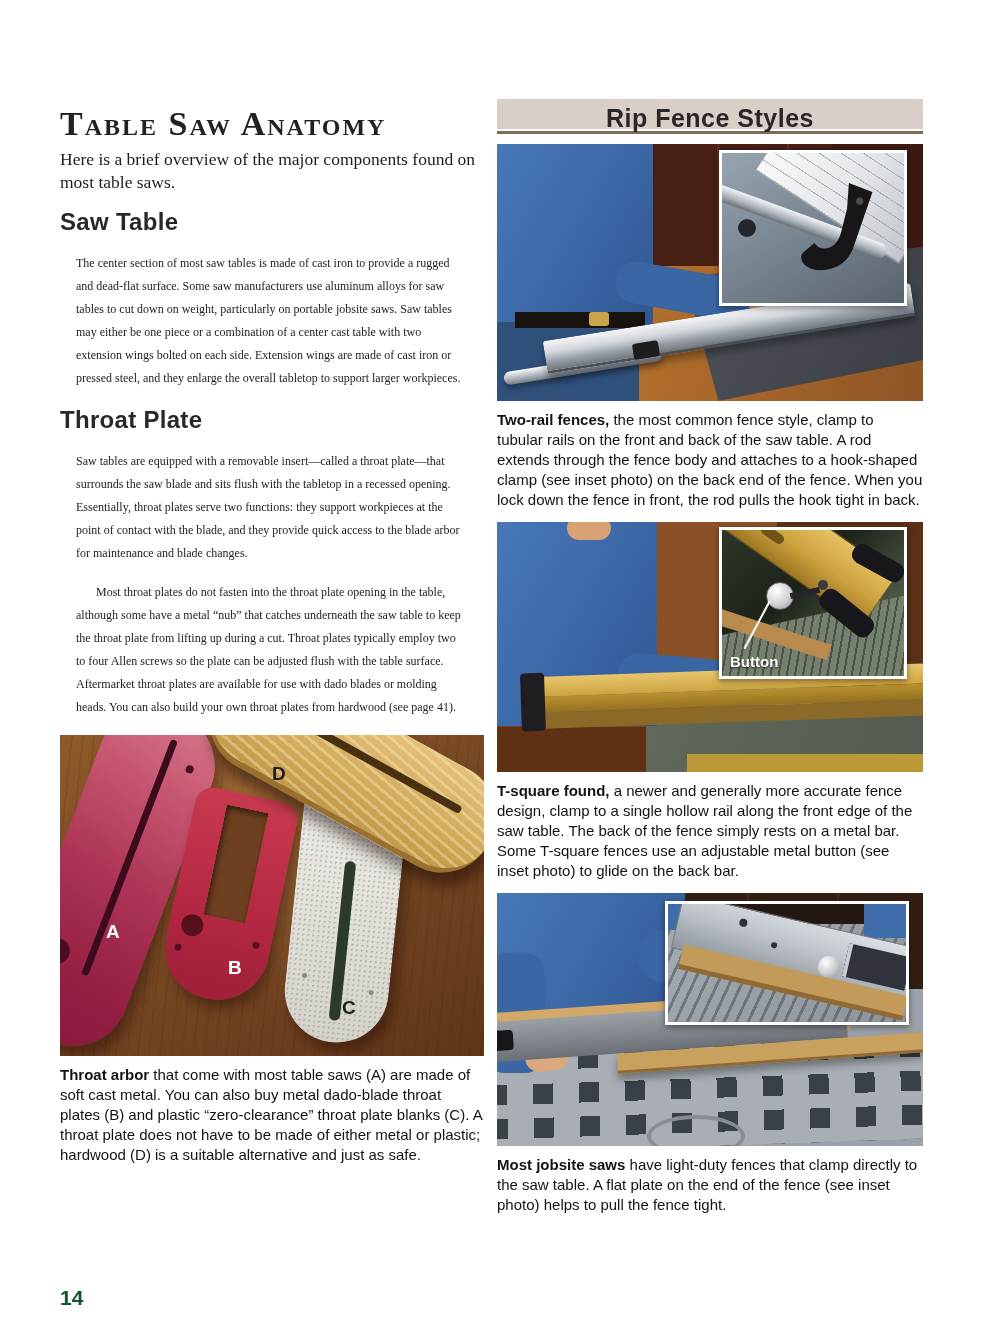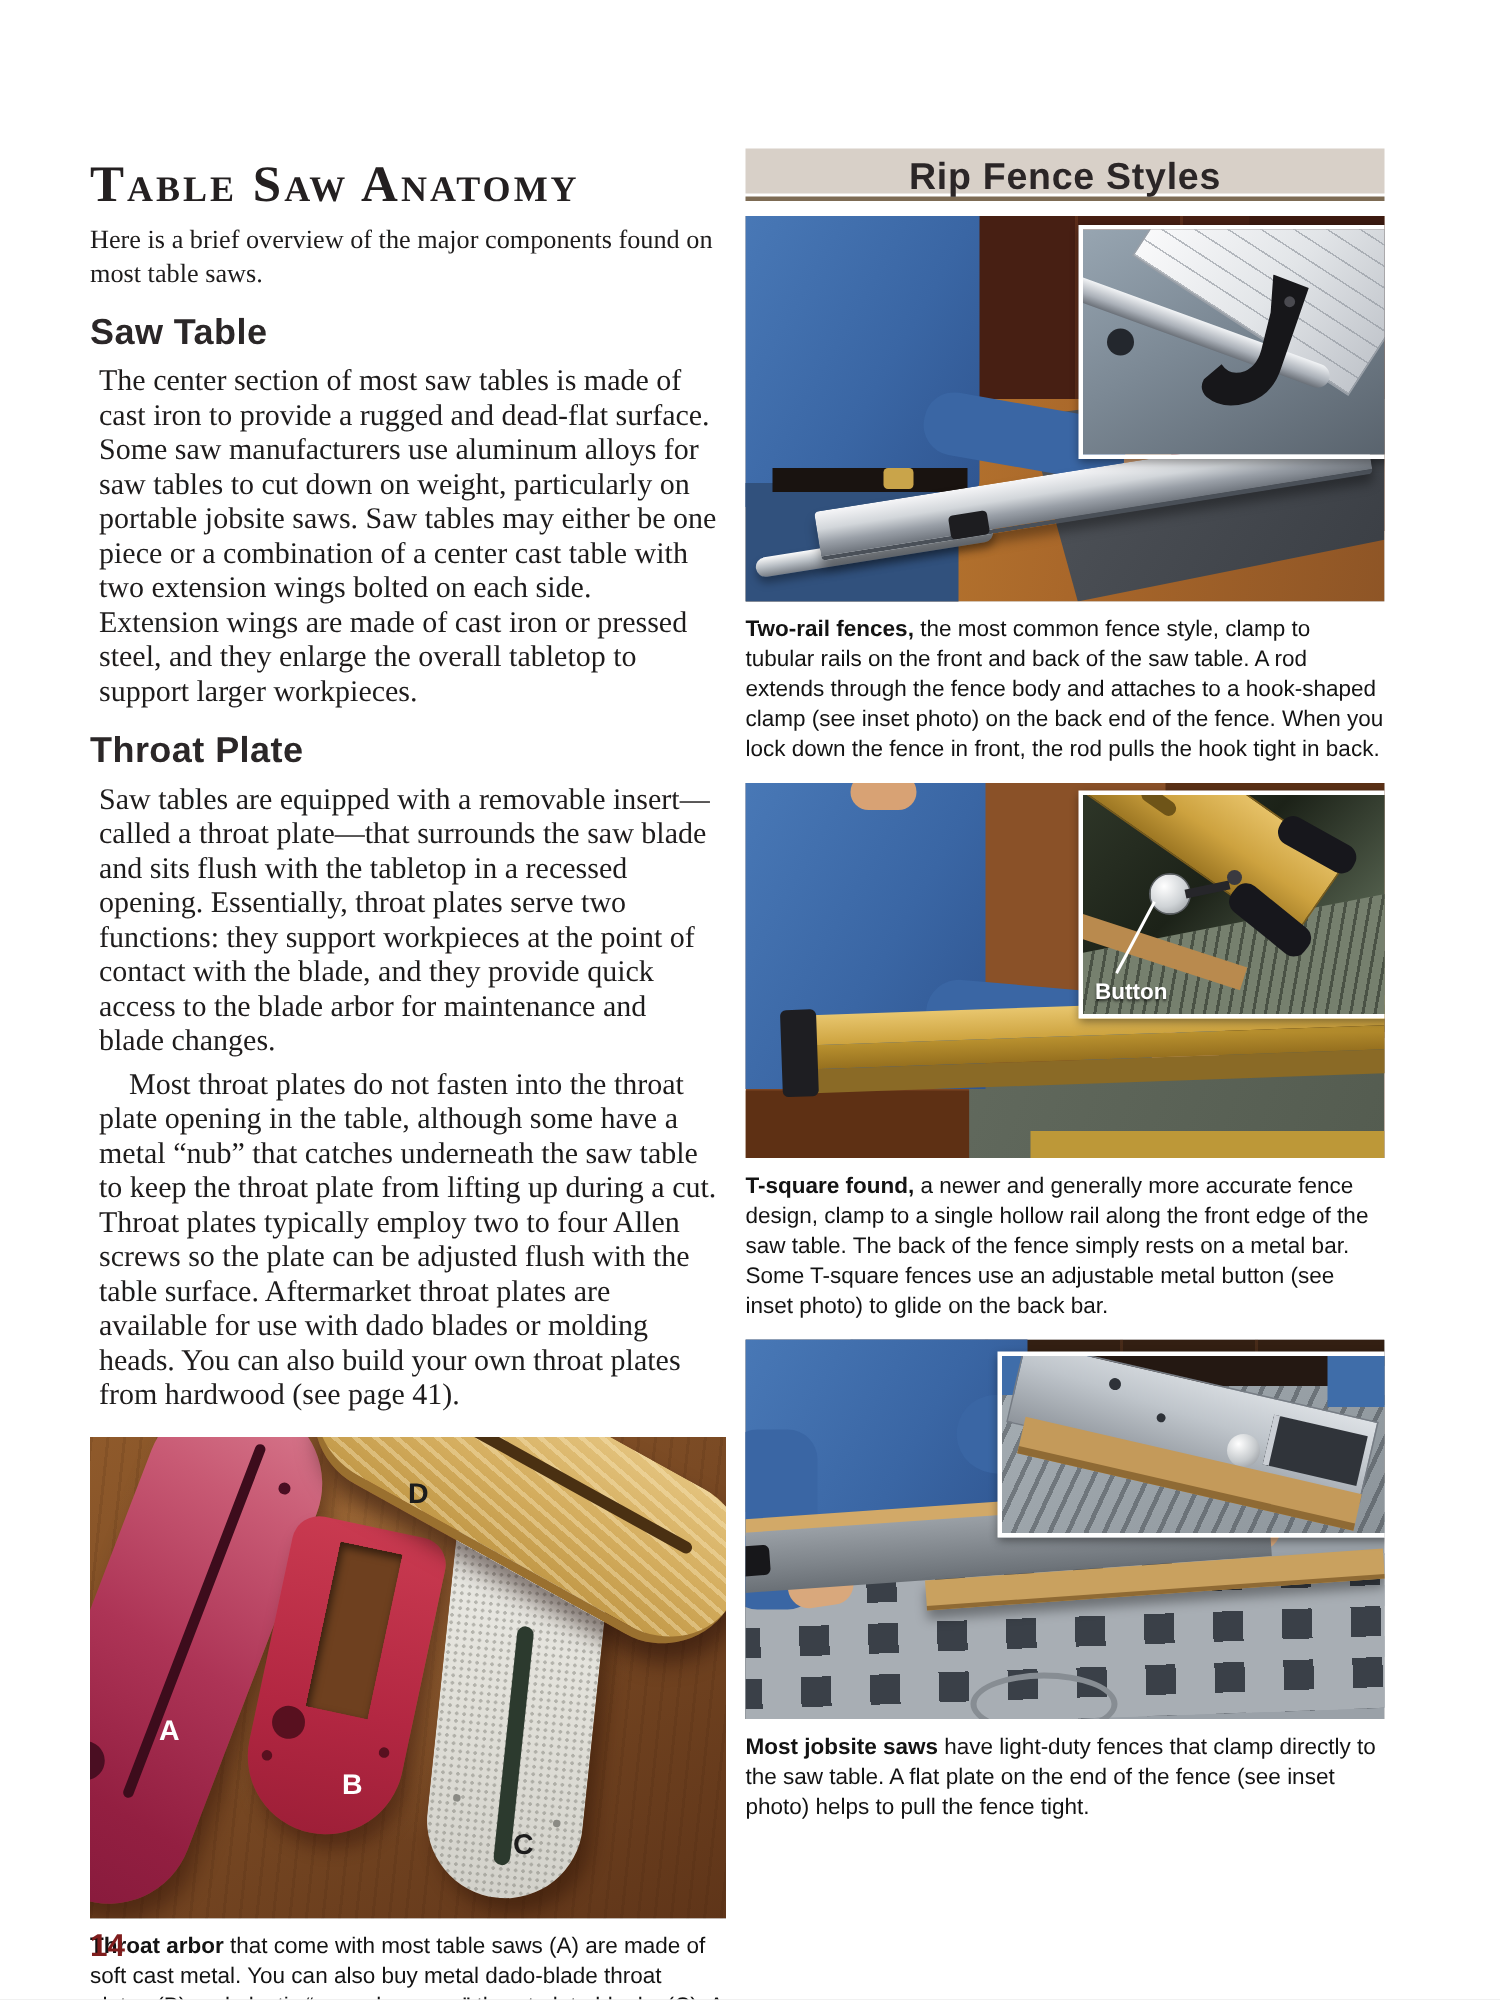--- a/index.html
+++ b/index.html
@@ -6,44 +6,44 @@
   .page{position:relative;width:1000px;height:1333px;background:#ffffff;overflow:hidden;
         font-family:"Liberation Serif",serif;color:#1e1c1c;}
   .abs{position:absolute;}
   
   .col-left{position:absolute;left:60px;top:92px;width:424px;}
   .page-title{font:bold 34px/40px "Liberation Serif",serif;font-variant:small-caps;
               letter-spacing:2px;color:#242021;margin:12px 0 4px 0;}
   .intro{font-size:17.5px;line-height:23px;margin:0 0 12px 0;}
   .sec-head{font-family:"Liberation Sans",sans-serif;font-weight:bold;font-size:24px;
             color:#2b2728;letter-spacing:.3px;margin:14px 0 7px 0;}
-  .bodytxt{font-size:20px;line-height:23px;margin:6px;}
+  .bodytxt{font-size:12px;line-height:23px;margin:16px;}
   .bodytxt.indent{text-indent:20px;}
   .caption{font-family:"Liberation Sans",sans-serif;font-size:15px;line-height:20px;
            color:#131313;margin:9px 0 12px 0;}
   .caption b{font-weight:bold;}
   
   .col-right{position:absolute;left:497px;top:99px;width:426px;}
   .banner{height:30px;background:#d8d0c8;color:#2b2627;text-align:center;
           font:bold 25px/38px "Liberation Sans",sans-serif;letter-spacing:.5px;}
   .banner-rule{height:3px;background:#7d6b54;margin:2px 0 10px 0;}
   
   .photo{position:relative;overflow:hidden;width:100%;box-shadow:inset 0 0 0 1px rgba(0,0,0,.25);}
   .photo-plates{height:321px;margin-top:16px;}
   .fig1{height:257px;}
   .fig2{height:250px;}
   .fig3{height:253px;}
   .plabel{position:absolute;font:bold 19px "Liberation Sans",sans-serif;z-index:10;}
   .inset{position:absolute;border:3px solid #ffffff;overflow:hidden;
-         box-shadow:0 2px 6px rgba(0,0,0,.45);padding-left:21px;}
+         box-shadow:0 2px 6px rgba(0,0,0,.45);}
   .inset-label{position:absolute;left:8px;bottom:6px;color:#fff;z-index:6;
                font:bold 15px "Liberation Sans",sans-serif;text-shadow:0 1px 2px rgba(0,0,0,.7);}
   
   .footer{position:absolute;left:60px;top:1286px;display:flex;align-items:baseline;gap:30px;}
-  .pagenum{font:bold 21px "Liberation Sans",sans-serif;color:#7f1d1d;}
+  .pagenum{font:bold 21px "Liberation Sans",sans-serif;color:#14532d;}
   .booktitle{font:bold 20px "Liberation Serif",serif;font-variant:small-caps;
              letter-spacing:1.5px;color:#1d1b1c;}
 </style>
 </head>
 <body>
 
 <div class="page">
 
   <div class="col-left">
     <h1 class="page-title">Table Saw Anatomy</h1>

